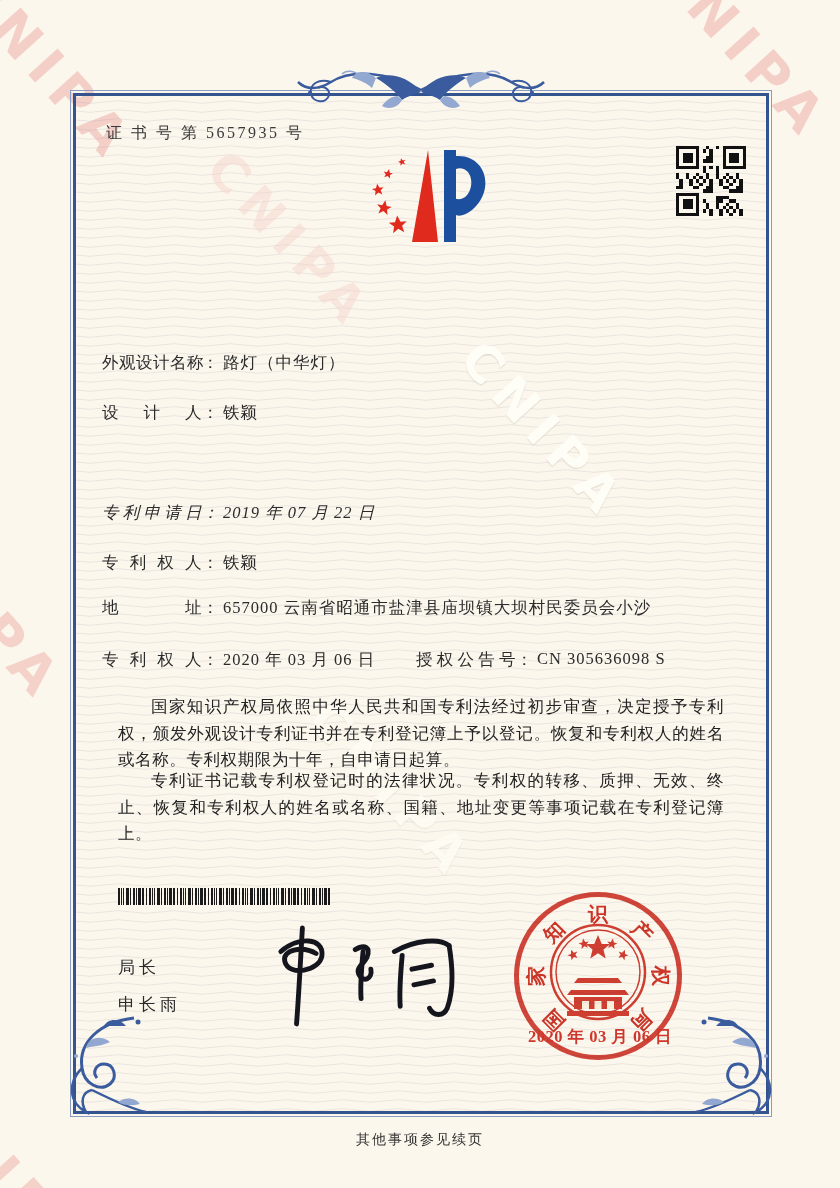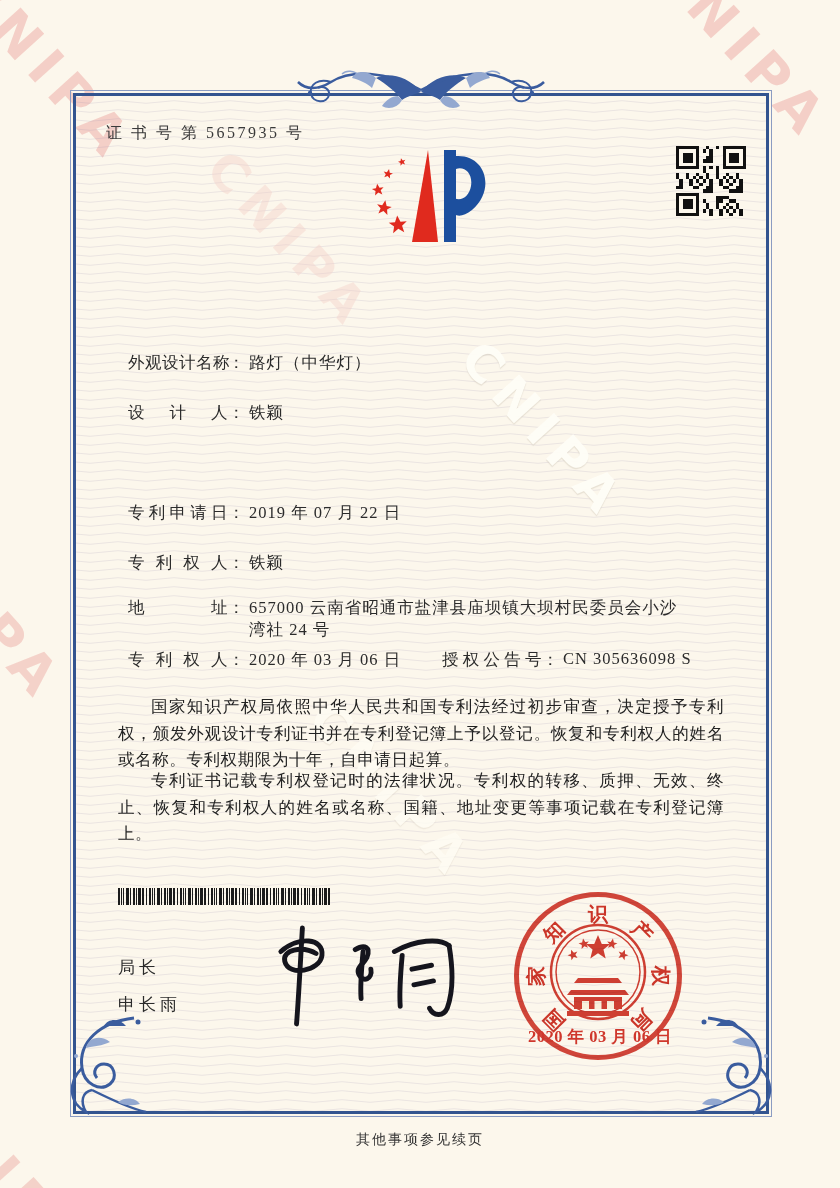--- a/index.html
+++ b/index.html
@@ -33,21 +33,21 @@
   .waves{position:absolute;left:0;top:0;}
   
   .layer{position:absolute;inset:0;}
   .cert-no{position:absolute;left:106px;top:123px;font-size:16px;letter-spacing:2.5px;color:#3a3a3a;}
   .qr{position:absolute;left:676px;top:146px;width:70px;height:70px;}
   .logo{position:absolute;left:352px;top:146px;width:140px;height:100px;}
   .title{
     position:absolute;left:0;right:0;top:246px;text-align:center;
     font-size:36px;font-weight:bold;letter-spacing:8px;padding-left:8px;color:#151515;
   }
-  .frow{position:absolute;left:128px;font-size:16.5px;letter-spacing:.5px;white-space:nowrap;}
+  .frow{position:absolute;left:102px;font-size:16.5px;letter-spacing:.5px;white-space:nowrap;}
   .flabel{display:inline-block;width:100px;text-align:justify;text-align-last:justify;vertical-align:top;}
   .fcolon{display:inline-block;vertical-align:top;}
   .fvalue{display:inline-block;vertical-align:top;letter-spacing:1px;padding-left:4px;}
   .addr-lines{display:inline-block;vertical-align:top;white-space:normal;width:470px;}
   .addr-l2{display:block;}
   .pair2{position:absolute;left:314px;top:0;white-space:nowrap;}
   .para{
     position:absolute;left:118px;width:606px;font-size:16.5px;line-height:26.5px;
     text-align:justify;text-indent:2em;letter-spacing:.6px;color:#222;
   }
@@ -364,28 +364,28 @@
       <path d="M104,10 C134,8 144,44 120,64 C110,72 102,71 99,64 L99,50 C107,57 117,52 119,40 C121,28 113,20 104,23 Z" fill="#1c4f9e"></path>
     </svg>
 
 
     <div class="frow" style="top:352px;">
       <span class="flabel">外观设计名称</span><span class="fcolon">：</span><span class="fvalue">路灯（中华灯）</span>
     </div>
     <div class="frow" style="top:402px;">
       <span class="flabel">设计人</span><span class="fcolon">：</span><span class="fvalue">铁颖</span>
     </div>
-    <div class="frow" style="top:502px;">
+    <div class="frow" style="top:502px;font-style:italic;">
       <span class="flabel">专利申请日</span><span class="fcolon">：</span><span class="fvalue">2019 年 07 月 22 日</span>
     </div>
     <div class="frow" style="top:552px;">
       <span class="flabel">专利权人</span><span class="fcolon">：</span><span class="fvalue">铁颖</span>
     </div>
     <div class="frow" style="top:597px;text-decoration:underline;">
-      <span class="flabel">地址</span><span class="fcolon">：</span><span class="fvalue addr-lines"><span>657000 云南省昭通市盐津县庙坝镇大坝村民委员会小沙</span><span class="addr-l2">湾社 24 号</span></span>
+      <span class="flabel">地址</span><span class="fcolon">：</span><span class="fvalue addr-lines"><span>657000 云南省昭通市盐津县庙坝镇大坝村民委员会小沙</span></span>
     </div>
     <div class="frow" style="top:649px;">
       <span class="flabel">专利权人</span><span class="fcolon">：</span><span class="fvalue">2020 年 03 月 06 日</span>
       <span class="pair2">
         <span class="flabel">授权公告号</span><span class="fcolon">：</span><span class="fvalue">CN 305636098 S</span>
       </span>
     </div>
 
     <div class="para" style="top:694px;">国家知识产权局依照中华人民共和国专利法经过初步审查，决定授予专利权，颁发外观设计专利证书并在专利登记簿上予以登记。恢复和专利权人的姓名或名称。专利权期限为十年，自申请日起算。</div>
     <div class="para" style="top:768px;">专利证书记载专利权登记时的法律状况。专利权的转移、质押、无效、终止、恢复和专利权人的姓名或名称、国籍、地址变更等事项记载在专利登记簿上。</div>

